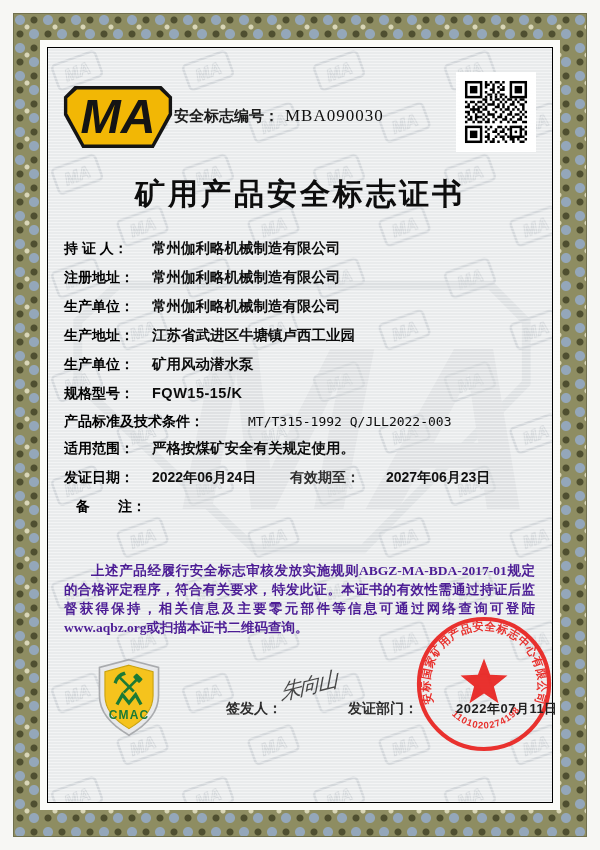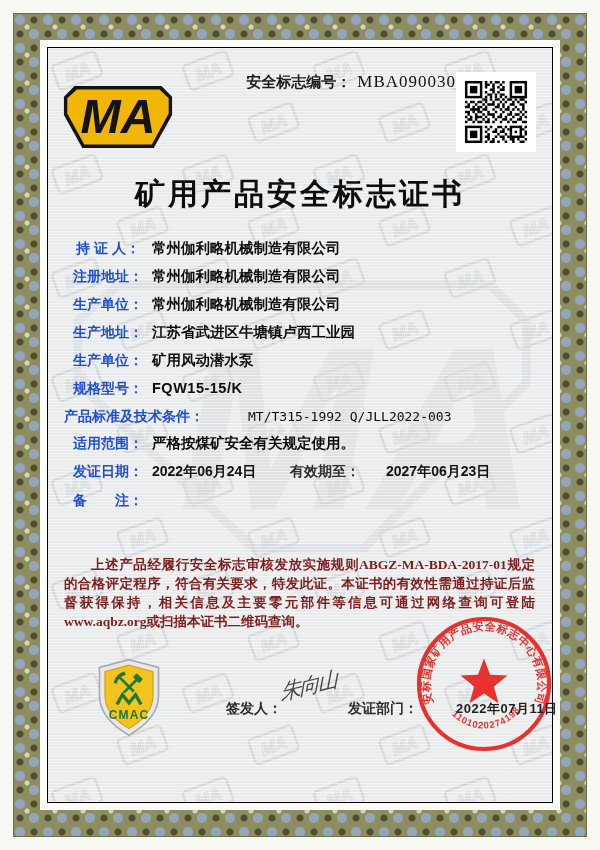--- a/index.html
+++ b/index.html
@@ -16,42 +16,42 @@
     background-size:28px 28px;}
   .inner-white{width:100%;height:100%;box-sizing:border-box;background:#fbfbf8;padding:7px;}
   .cert{position:relative;width:100%;height:100%;box-sizing:border-box;background:#e9ebec;border:1px solid #000000;}
   .cert .scanlines{position:absolute;inset:0;pointer-events:none;
     background:repeating-linear-gradient(180deg,rgba(255,255,255,.45) 0 1px,rgba(0,0,0,0) 1px 3px);}
   .wm-svg{position:absolute;inset:0;width:100%;height:100%;}
   .content{position:relative;z-index:2;height:100%;}
   
   .header{display:flex;align-items:flex-start;padding:24px 16px 0 14px;}
   .ma-badge{flex:none;margin-top:12px;}
-  .cert-no{flex:1;text-align:right;white-space:nowrap;}
+  .cert-no{flex:1;text-align:left;margin-top:34px;white-space:nowrap;}
   .cert-no .lbl{font-weight:bold;font-size:15px;color:#1c1c1c;}
   .cert-no .val{font-family:"Liberation Serif",serif;font-size:17px;color:#111;letter-spacing:1px;margin-left:6px;}
   .qr{flex:none;background:#fff;padding:4px;}
   
   .title{margin:22px 0 16px;text-align:center;font-family:"Liberation Serif",serif;
     font-weight:bold;font-size:30px;color:#0d0d0d;letter-spacing:3px;}
   
   .fields{margin:26px 28px 0 16px;}
   .frow{display:flex;align-items:baseline;margin-bottom:12px;font-size:14px;line-height:1.1;}
-  .flabel{flex:none;width:88px;font-weight:bold;color:#1d4ed8;text-align:center;}
+  .flabel{flex:none;width:88px;font-weight:bold;color:#000000;}
   .frow.wide .flabel{width:auto;margin-right:44px;}
   .fval{color:#0c0c0c;}
-  .kai{font-family:Liberation Serif, serif;font-weight:bold;font-size:14.5px;}
+  .kai{font-family:Liberation Mono, monospace;font-weight:bold;font-size:14.5px;}
   .model{font-weight:bold;font-size:14.5px;letter-spacing:.5px;}
   .std{font-family:"DejaVu Sans Mono",monospace;font-size:13px;}
   .daterow .dval{width:186px;font-weight:bold;font-size:14px;color:#101010;}
   .daterow .flabel2{flex:none;width:96px;font-weight:bold;color:#2d2d2d;}
-  .remarkrow{margin-top:14px;}
+  .remarkrow{margin-top:14px;margin-left:12px;}
   
   .statement{margin:46px 17px 0 16px;font-family:"Liberation Serif",serif;font-weight:bold;
-    font-size:13.5px;line-height:1.42;color:#7f1d1d;text-align:justify;text-indent:2em;}
+    font-size:13.5px;line-height:1.42;color:#4c1d95;text-align:justify;text-indent:2em;}
   
   .cmac{position:absolute;left:46px;top:608px;}
   .sign-label,.dept-label{position:absolute;font-weight:bold;font-size:14px;color:#2d2d2d;white-space:nowrap;}
   .sign-label{left:178px;top:652px;}
   .dept-label{left:300px;top:652px;}
   .signature{position:absolute;left:232px;top:624px;font-family:"Liberation Serif",serif;
     font-style:italic;font-size:21px;color:#2b2b2b;transform:rotate(-14deg) skewX(-12deg);
     letter-spacing:-2px;opacity:.85;white-space:nowrap;}
   .seal{position:absolute;left:366px;top:566px;width:140px;height:140px;}
   .seal-date{position:absolute;left:-2px;top:86px;width:140px;font-weight:bold;font-size:13px;

